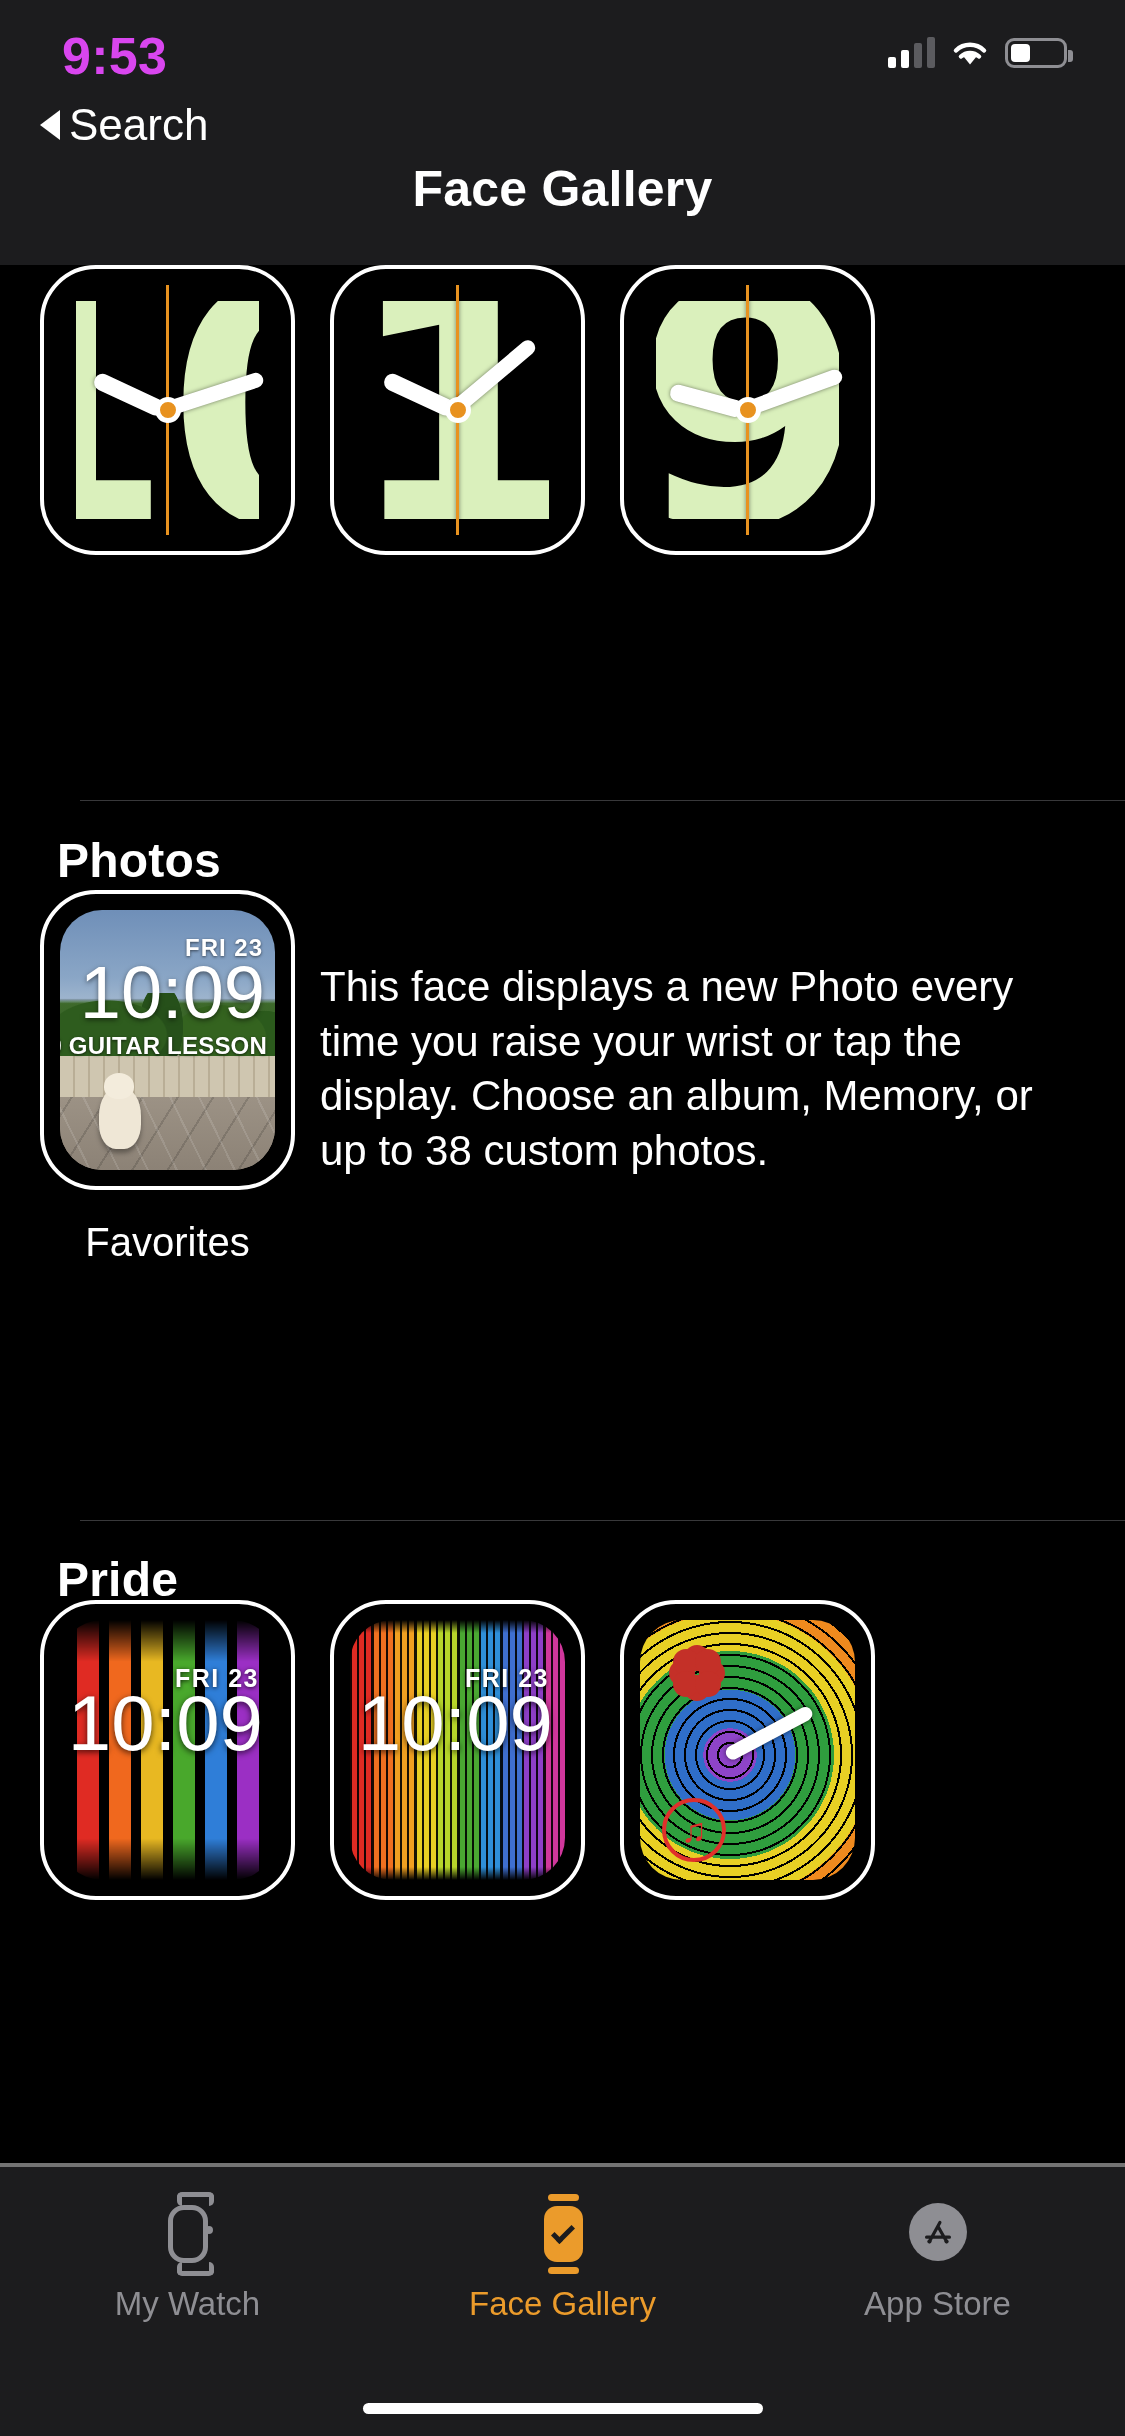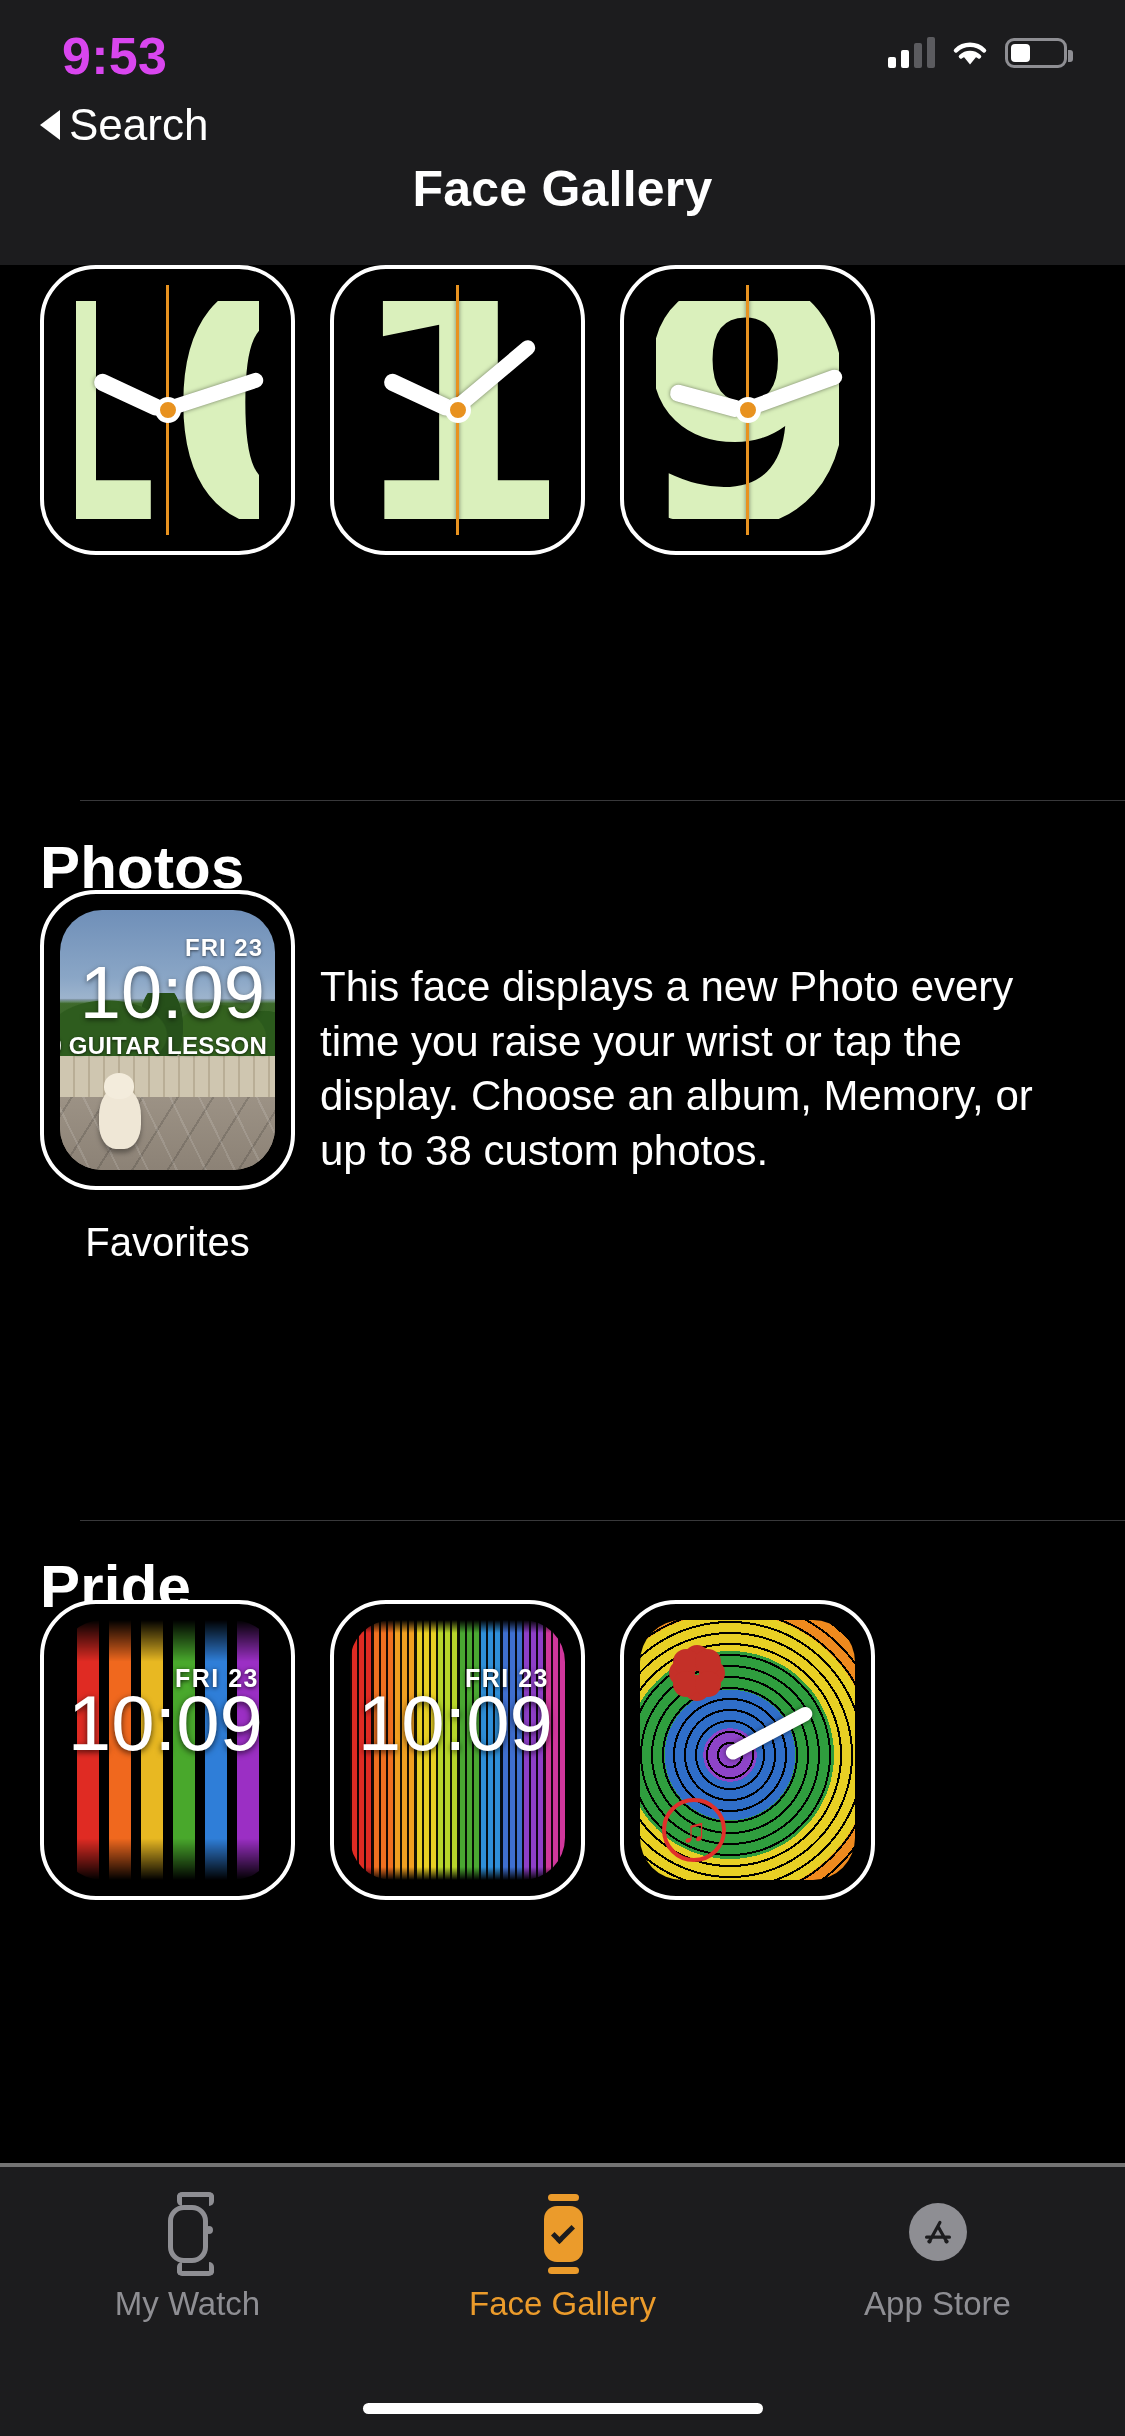--- a/index.html
+++ b/index.html
@@ -62,22 +62,22 @@
     letter-spacing:0.2px;
   }
 
   
   .content{
     position:absolute; top:265px; left:0; width:1125px; height:1898px;
     background:#000; overflow:hidden;
   }
 
   .section-title{
-    font-size:60px; font-weight:600; color:#fff;
-    padding-left:40px; letter-spacing:0.2px;
+    font-size:48px; font-weight:600; color:#fff;
+    padding-left:57px; letter-spacing:0.2px;
   }
   .divider{ height:1px; background:#38383a; margin-left:40px; }
 
   
   .watch{
     position:relative; border-radius:56px;
     border:4px solid #ffffff; background:#000; overflow:hidden;
   }
   .watch-screen{
     position:absolute; inset:16px; border-radius:42px; overflow:hidden;

